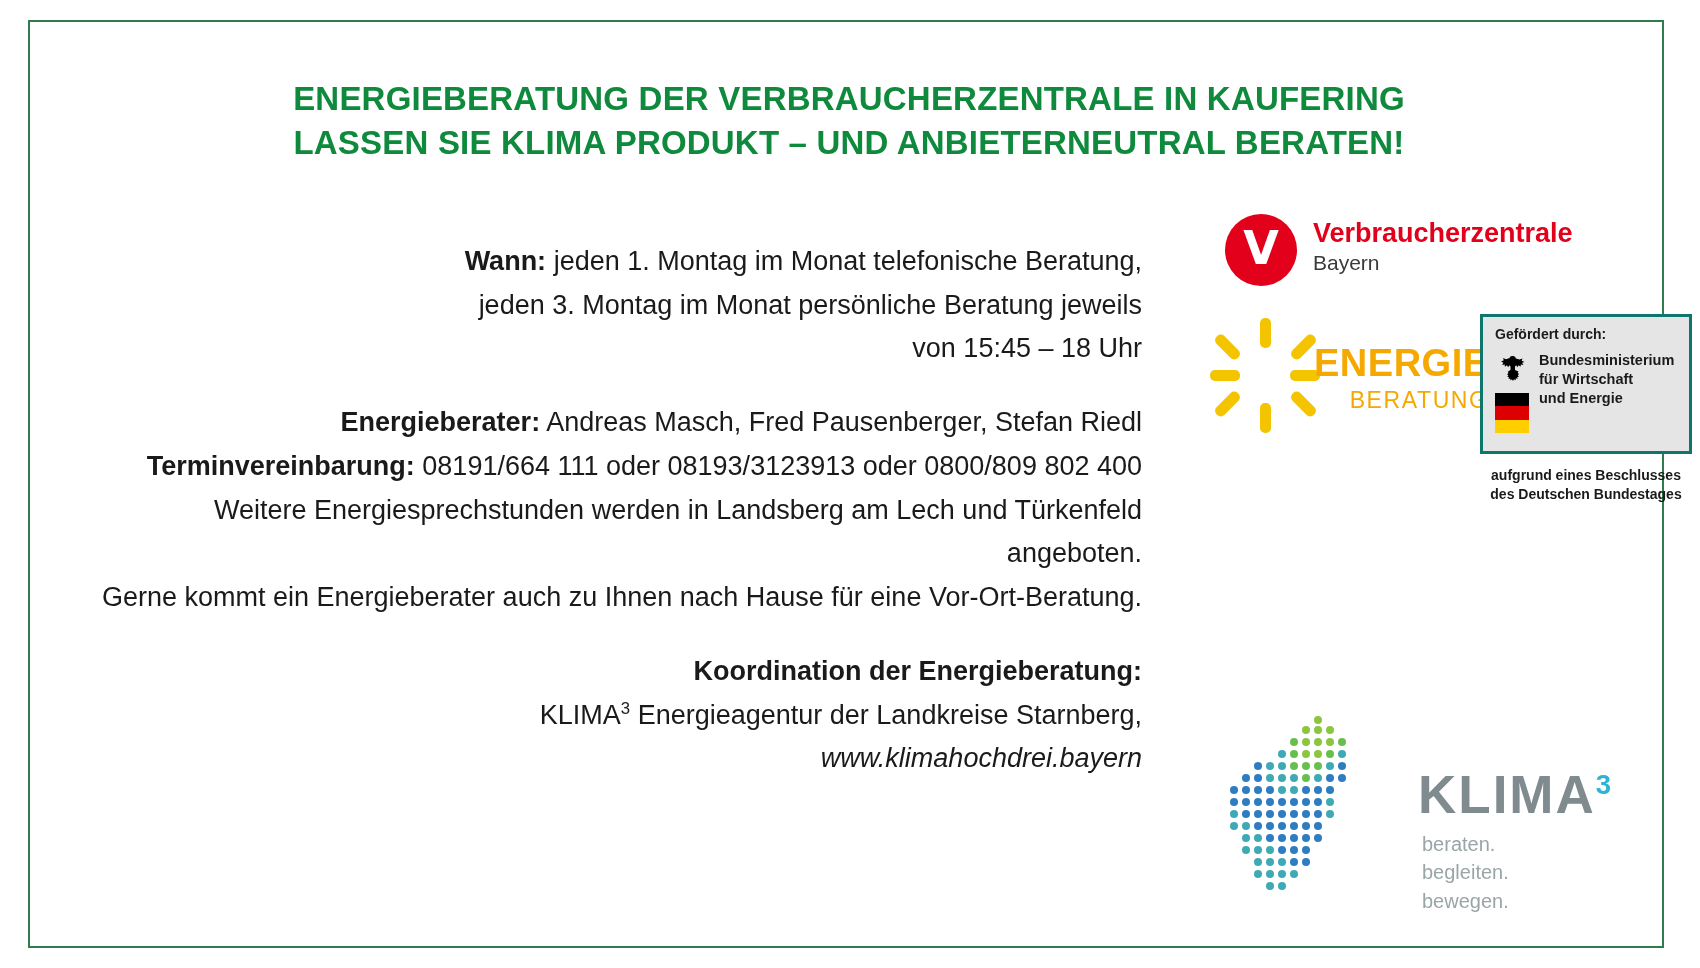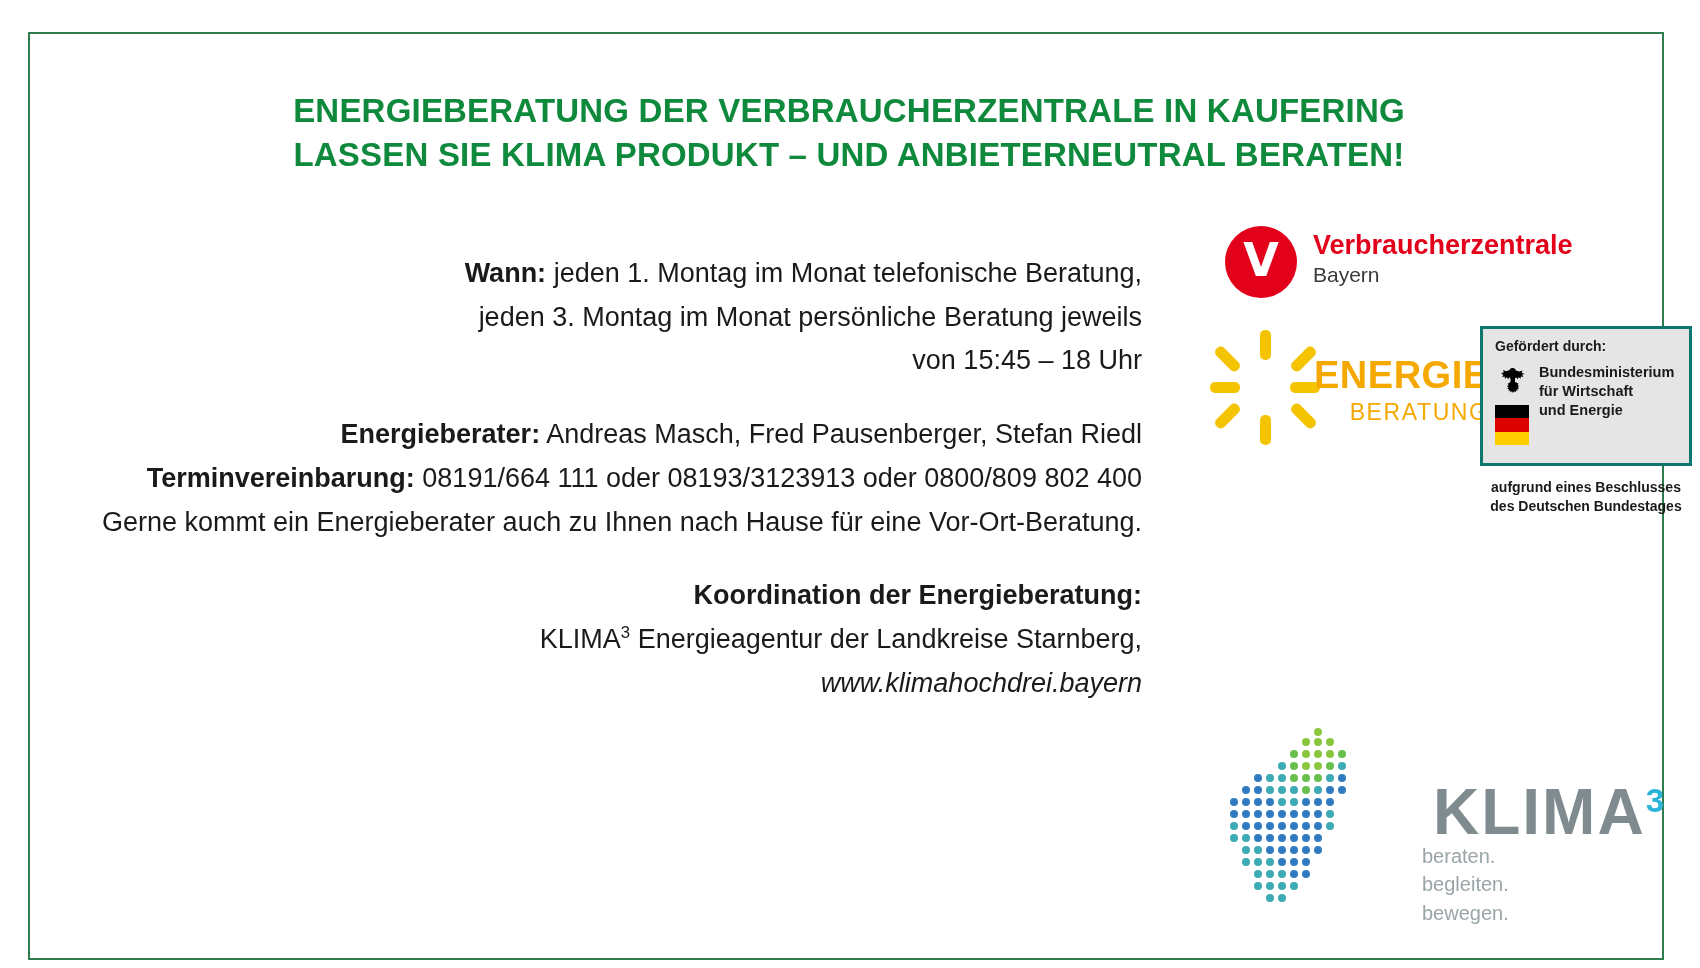--- a/index.html
+++ b/index.html
@@ -9,21 +9,21 @@
   }
   body {
     width: 1700px;
     height: 968px;
     font-family: "Liberation Sans", sans-serif;
     overflow: hidden;
   }
   .flyer {
     position: absolute;
     left: 28px;
-    top: 32px;
+    top: 20px;
     width: 1636px;
     height: 928px;
     border: 2px solid #2f7d4f;
     box-sizing: border-box;
     background: #ffffff;
     padding-left: 6px;
   }
   .headline {
     text-align: center;
     color: #0f8a3d;
@@ -188,27 +188,26 @@
     position: absolute;
     left: 0; top: 0;
     width: 200px; height: 200px;
   }
   .klima-word {
     position: absolute;
     left: 208px;
     top: 56px;
   }
   .klima-word .k {
-    font-size: 64px;
+    font-size: 53px;
     font-weight: bold;
     color: #7f8b8e;
     letter-spacing: 2px;
     font-family: "Liberation Sans", sans-serif;
     line-height: 1;
-    margin-left: 15px;
   }
   .klima-word .k sup {
     font-size: 0.52em;
     color: #2bb3d8;
     vertical-align: super;
   }
   .klima-claim {
     position: absolute;
     left: 212px;
     top: 118px;
@@ -240,20 +239,21 @@
 
     <div class="block">
       <p>
         <span class="lbl">Energieberater</span><span class="lbl">:</span>
         <span>Andreas Masch, Fred Pausenberger, Stefan Riedl</span>
       </p>
       <p>
         <span class="lbl">Terminvereinbarung:</span>
         <span>08191/664 111 oder 08193/3123913 oder 0800/809 802 400</span>
       </p>
+      <p>Weitere Energiesprechstunden werden in Landsberg am Lech und Türkenfeld angeboten.</p>
       <p>Gerne kommt ein Energieberater auch zu Ihnen nach Hause für eine Vor-Ort-Beratung.</p>
     </div>
 
     <div class="block">
       <p>
         <span class="lbl">Koordination der Energieberatung</span><span class="lbl">:</span>
       </p>
       <p>
         <span>KLIMA</span><span class="sup">3</span><span> Energieagentur der Landkreise Starnberg,</span>
       </p>

